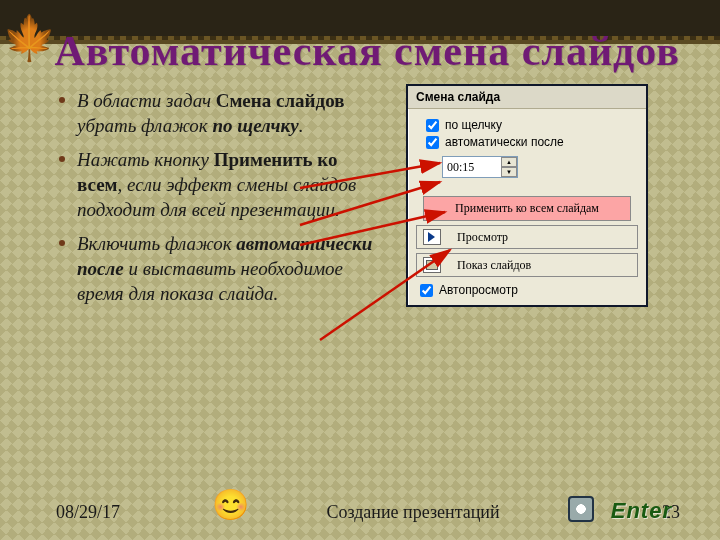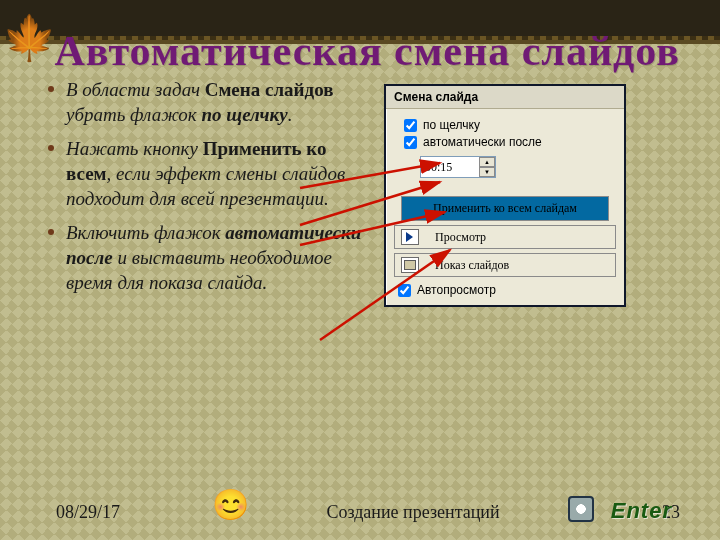--- a/index.html
+++ b/index.html
@@ -31,21 +31,21 @@
     font-size:42px; line-height:1.0;
     text-align:right;
     letter-spacing:1px;
     text-shadow:1px 1px 0 rgba(0,0,0,0.15);
   }
   .body-row {
     display:flex; flex-direction:row; gap:16px;
     margin-top:6px;
   }
   ul.bullets {
-    list-style:none; margin:0; padding:0;
+    list-style:none; margin:11px; padding:0;
     width:320px;
     font-size:19px; line-height:1.3; font-style:italic;
   }
   ul.bullets li { position:relative; padding-left:18px; margin-bottom:10px; }
   ul.bullets li::before {
     content:""; position:absolute; left:0; top:8px;
     width:6px; height:6px; background:#6f3a1a; border-radius:50%;
   }
   .b  { font-weight:bold; font-style:italic; }
   .bn { font-weight:bold; font-style:normal; }
@@ -73,21 +73,21 @@
     border:0; outline:0; width:50px; font-family:Tahoma; font-size:12px;
     padding:0 4px;
   }
   .spin .btns { display:flex; flex-direction:column; }
   .spin .btns button {
     width:16px; height:10px; font-size:6px; line-height:6px; padding:0;
     background:#e8e5d4; border:1px solid #8a8a8a; cursor:pointer;
   }
   .wide-btn {
     display:block; width:208px; margin:6px auto 4px auto;
-    background:#0369a1; border:1px solid #8a8a8a;
+    background:#fca5a5; border:1px solid #8a8a8a;
     padding:4px 6px; font-family:Tahoma; font-size:12px; text-align:center;
     cursor:pointer;
   }
   .row-btn {
     display:flex; align-items:center; gap:16px;
     width:208px; margin:4px auto;
     background:#ece9d8; border:1px solid #8a8a8a;
     padding:3px 6px; font-family:Tahoma; font-size:12px; cursor:pointer;
     text-align:left;
   }

